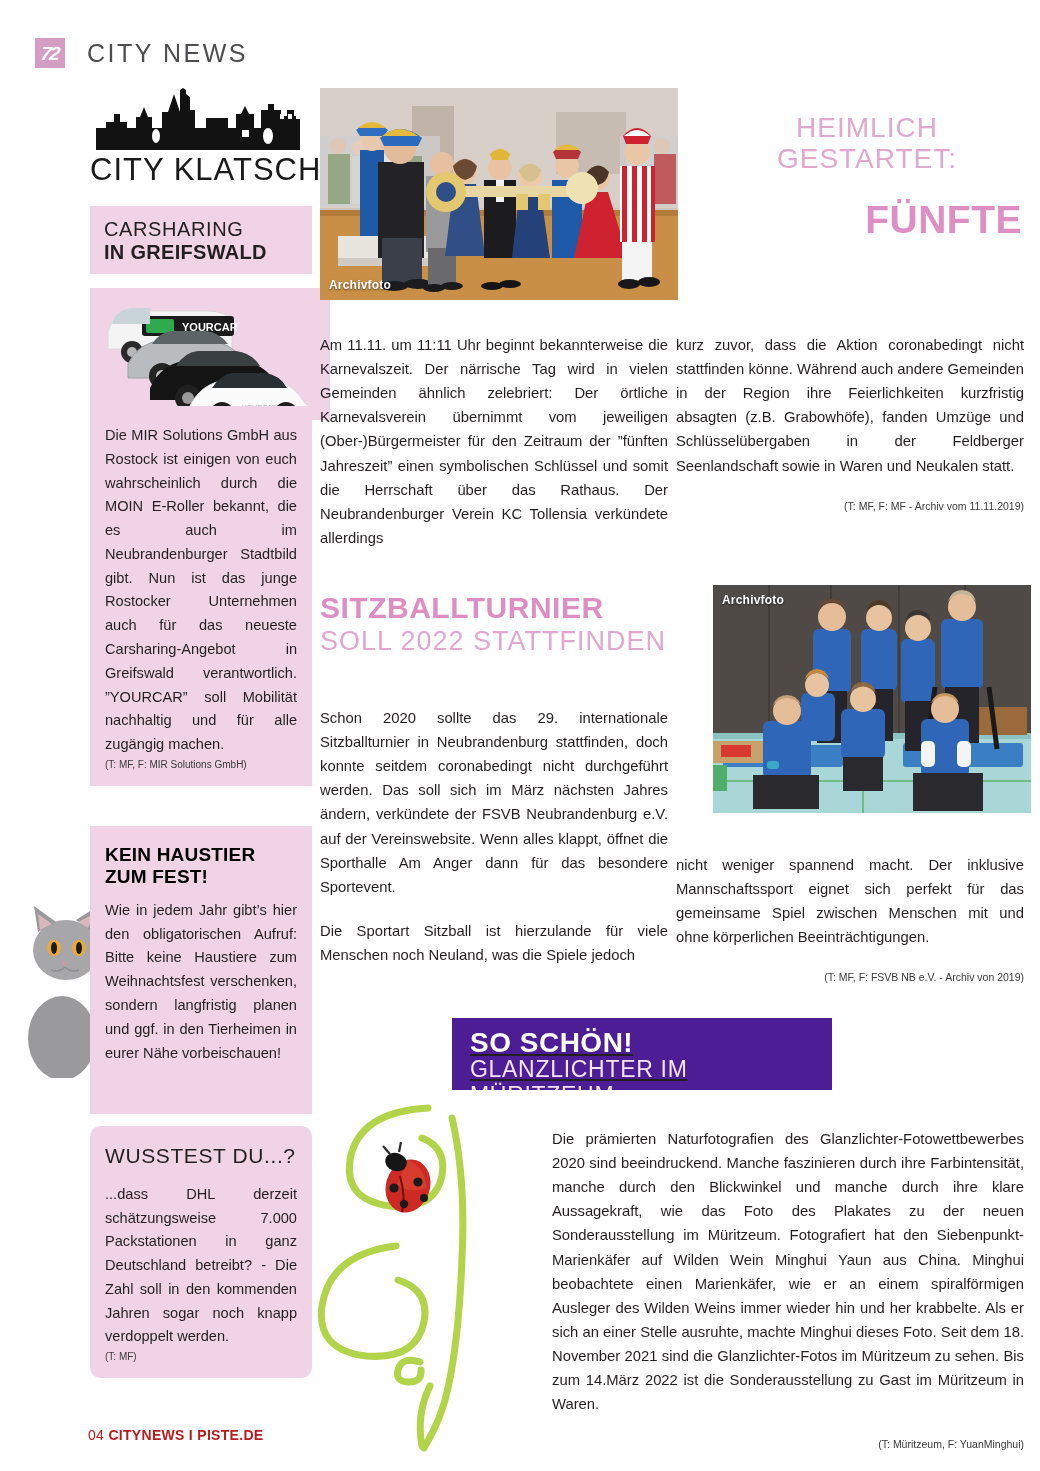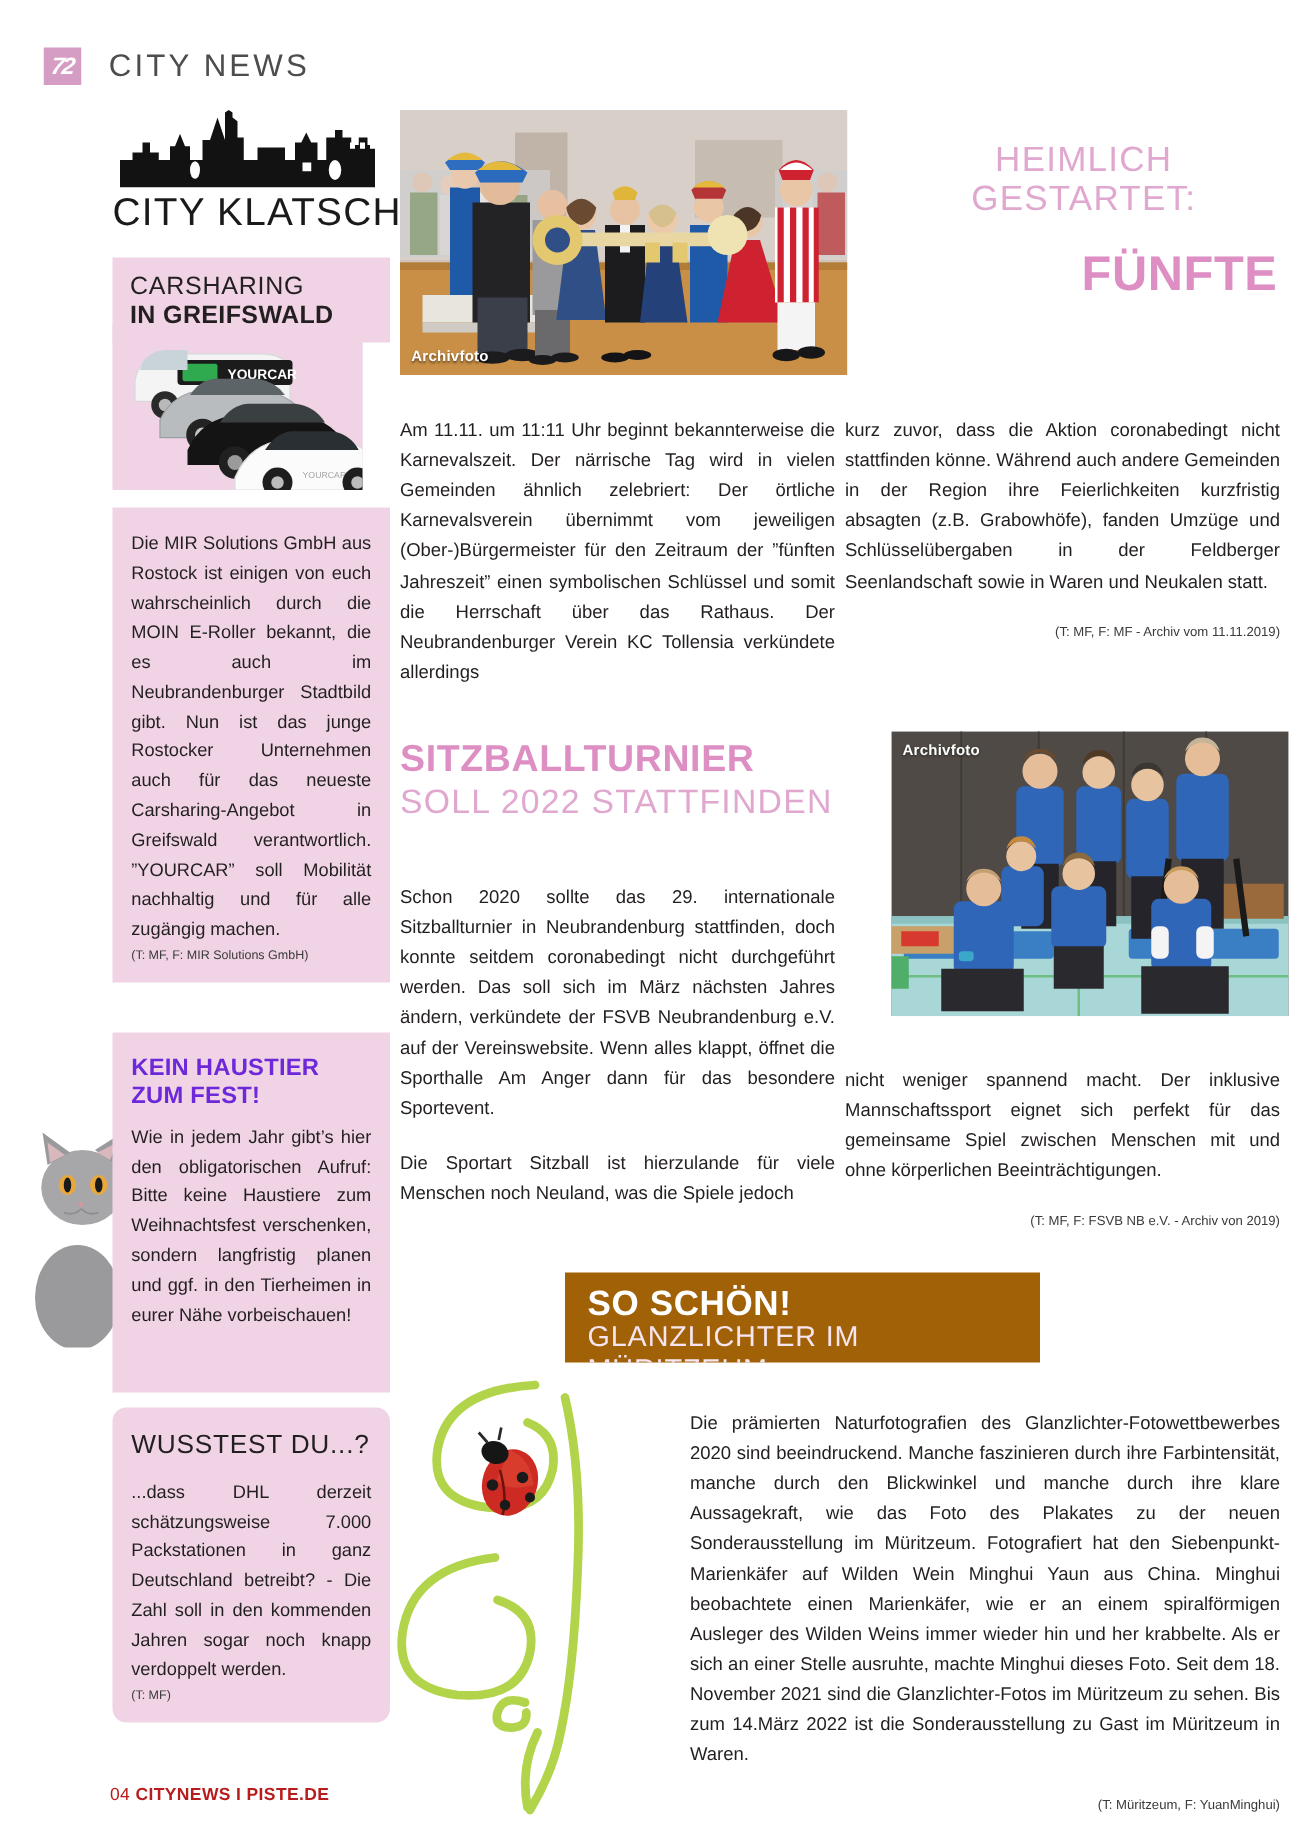--- a/index.html
+++ b/index.html
@@ -95,22 +95,22 @@
   .box-carsharing .l2 {
     font-size: 20px;
     letter-spacing: 0.3px;
     color: #231f20;
     font-weight: bold;
     line-height: 1.15;
   }
 
   .box-cars-img {
     left: 90px;
-    top: 260px;
-    width: 200px;
+    top: 288px;
+    width: 240px;
     height: 132px;
     overflow: hidden;
   }
   .box-mir {
     left: 90px;
     top: 406px;
     width: 222px;
     height: 380px;
     padding: 18px 15px 10px 15px;
   }
@@ -140,21 +140,21 @@
   .sb-credit {
     font-size: 10px;
     color: #3a3a3a;
     margin-top: 2px;
     font-weight: 300;
   }
   .sb-head-bold {
     font-size: 19px;
     font-weight: bold;
     line-height: 1.18;
-    color: #6d28d9;
+    color: #000000;
     margin-bottom: 10px;
     letter-spacing: 0.2px;
   }
   .sb-head-light {
     font-size: 21px;
     font-weight: 300;
     line-height: 1.18;
     color: #231f20;
     margin-bottom: 14px;
     letter-spacing: 0.6px;
@@ -249,24 +249,25 @@
   .t-sitz-r     { left: 676px; top: 853px; width: 348px; }
   .t-glanz      { left: 552px; top: 1127px; width: 472px; }
 
   
   .banner-soschoen {
     position: absolute;
     left: 452px;
     top: 1018px;
     width: 380px;
     height: 72px;
-    background: #a16207;
+    background: #4c1d95;
     padding: 10px 0 0 18px;
     box-sizing: border-box;
     overflow: hidden;
+    text-decoration: underline;
   }
   .banner-soschoen .b1 {
     color: #ffffff;
     font-size: 28px;
     font-weight: bold;
     letter-spacing: 0.5px;
     line-height: 1.05;
   }
   .banner-soschoen .b2 {
     color: #f6e4f0;

